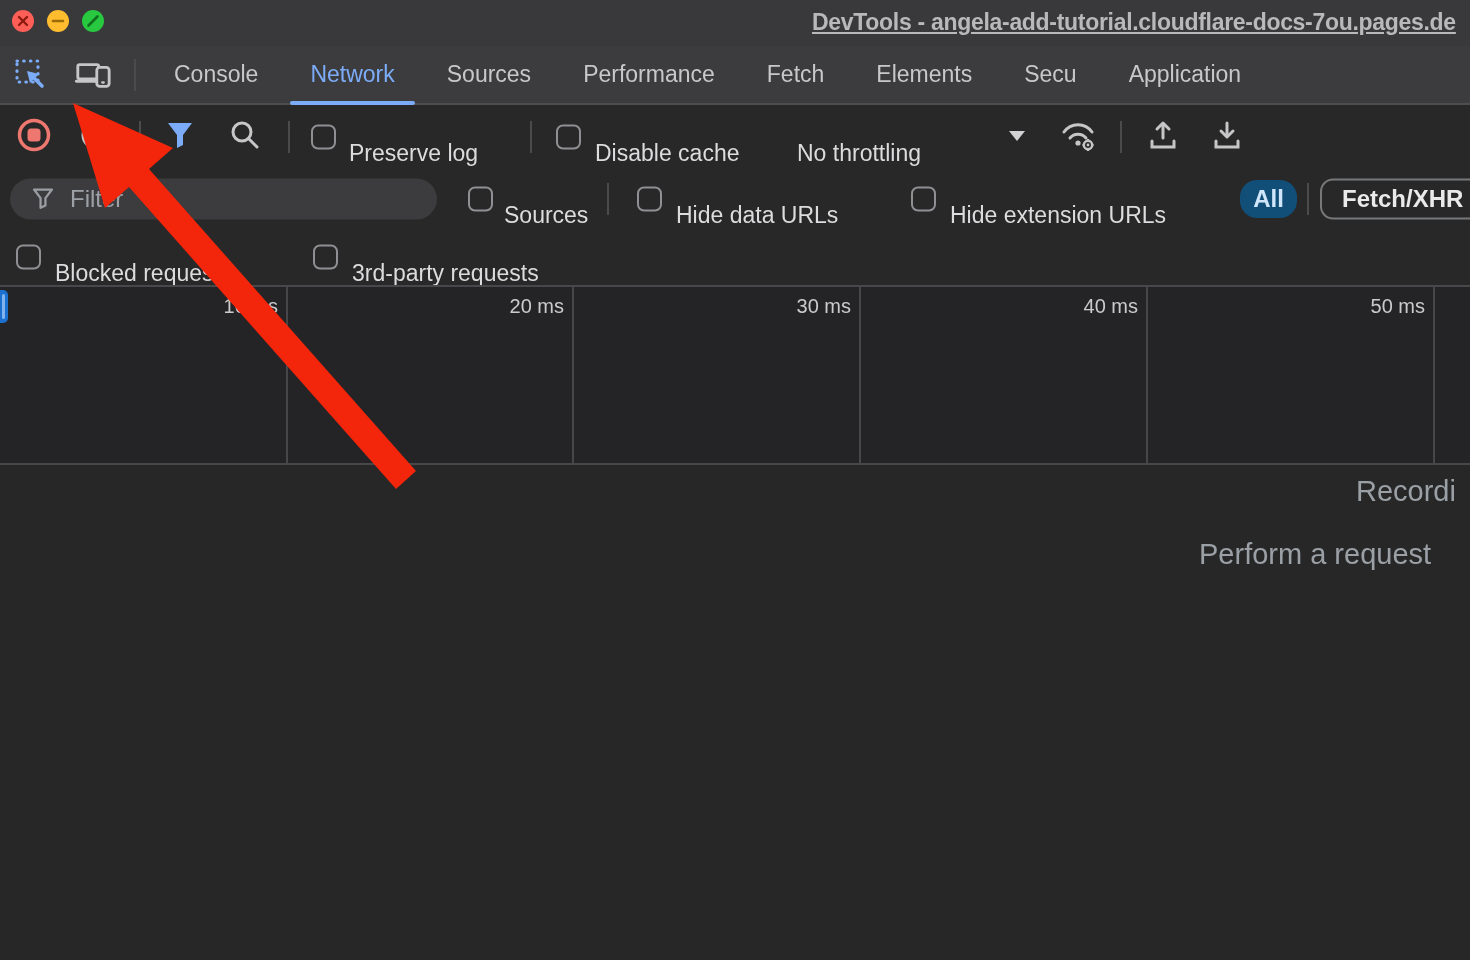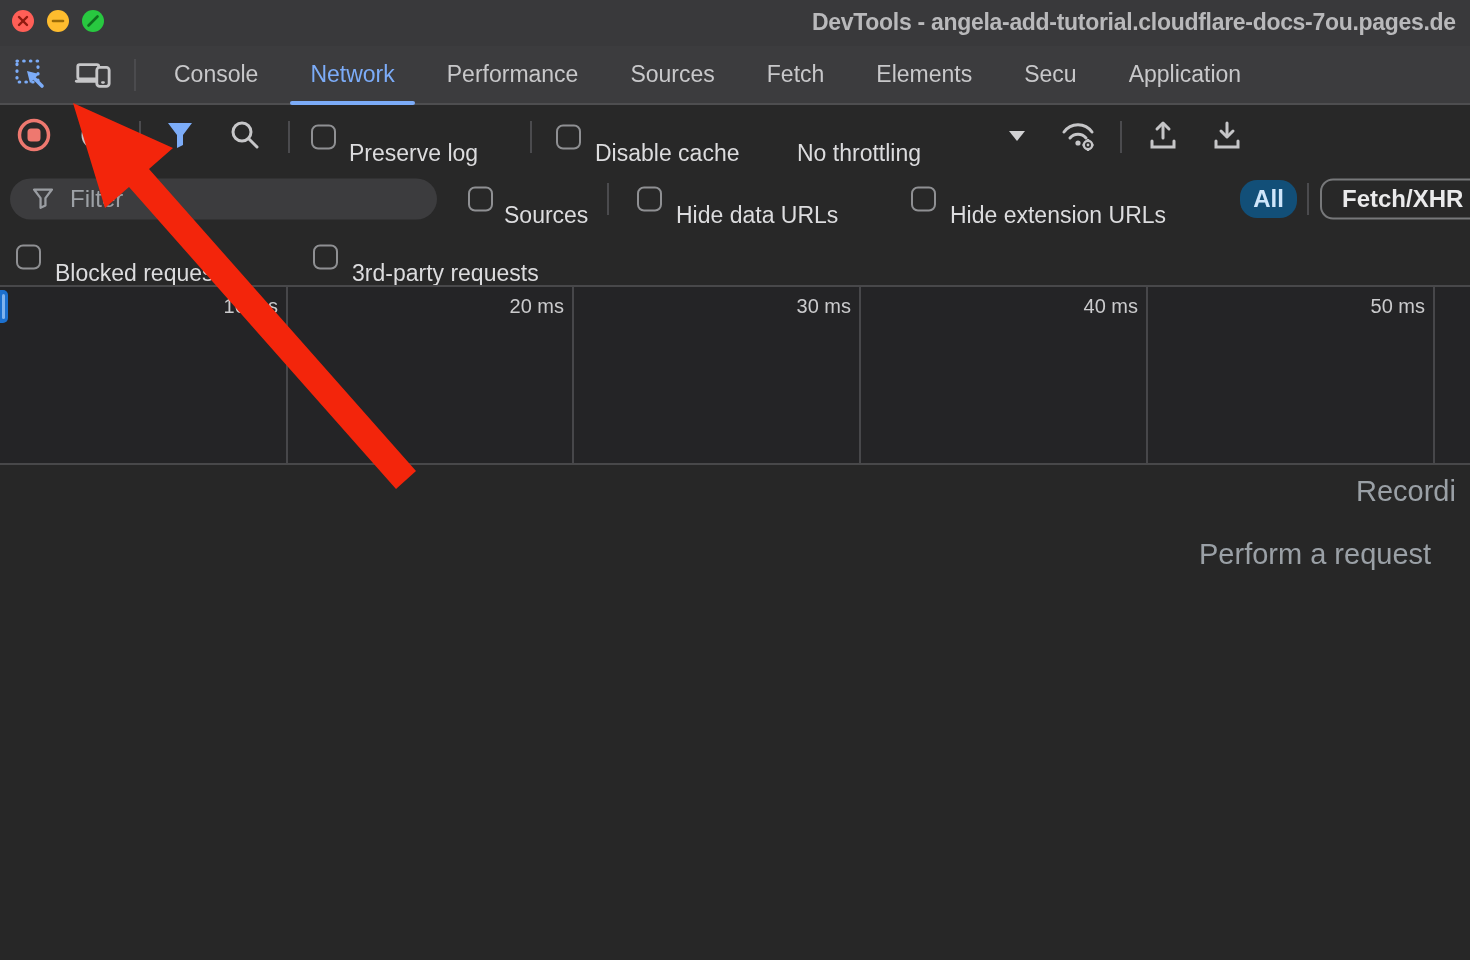--- a/index.html
+++ b/index.html
@@ -7,21 +7,21 @@
               font-family:"Liberation Sans", sans-serif; }
 
   
   #titlebar { position:relative; width:1470px; height:46px; background:#39393b; }
   .light { position:absolute; top:10px; width:22px; height:22px; border-radius:50%; }
   #light-close { left:12px;  background:#ff5f57; }
   #light-min   { left:47px;  background:#febc2e; }
   #light-zoom  { left:82px;  background:#28c840; }
   .light svg { position:absolute; left:0; top:0; }
   #window-title { position:absolute; left:812px; top:9px; white-space:nowrap;
-                  font-size:23px; font-weight:700; color:#b9b9bb; letter-spacing:-0.3px; }
+                  font-size:23px; font-weight:700; color:#b9b9bb; letter-spacing:-0.3px;text-decoration:underline; }
 
   
   #tabbar { position:relative; width:1470px; height:59px; background:#3c3c3e;
             border-bottom:2px solid #4e4e50; display:flex; align-items:center; }
   .iconbtn { width:38px; height:38px; display:flex; align-items:center; justify-content:center; }
   #inspect-btn { margin-left:12px; }
   #device-btn  { margin-left:24px; }
   .vsep { width:2px; height:32px; background:#4b4b4e; }
   #tabbar .vsep { margin-left:22px; }
   .tab { position:relative; height:57px; display:flex; align-items:center;
@@ -116,24 +116,24 @@
   <div class="vsep"></div>
 
   <div class="tab" id="tabs-start">
     <span>Console</span>
   </div>
   <div class="tab active">
     <span>Network</span>
     <div class="tab-underline"></div>
   </div>
   <div class="tab">
+    <span>Sources</span>
+  </div>
+  <div class="tab">
     <span>Performance</span>
-  </div>
-  <div class="tab">
-    <span>Sources</span>
   </div>
   <div class="tab">
     <span>Fetch</span>
   </div>
   <div class="tab">
     <span>Elements</span>
   </div>
   <div class="tab">
     <span>Secu</span>
   </div>

